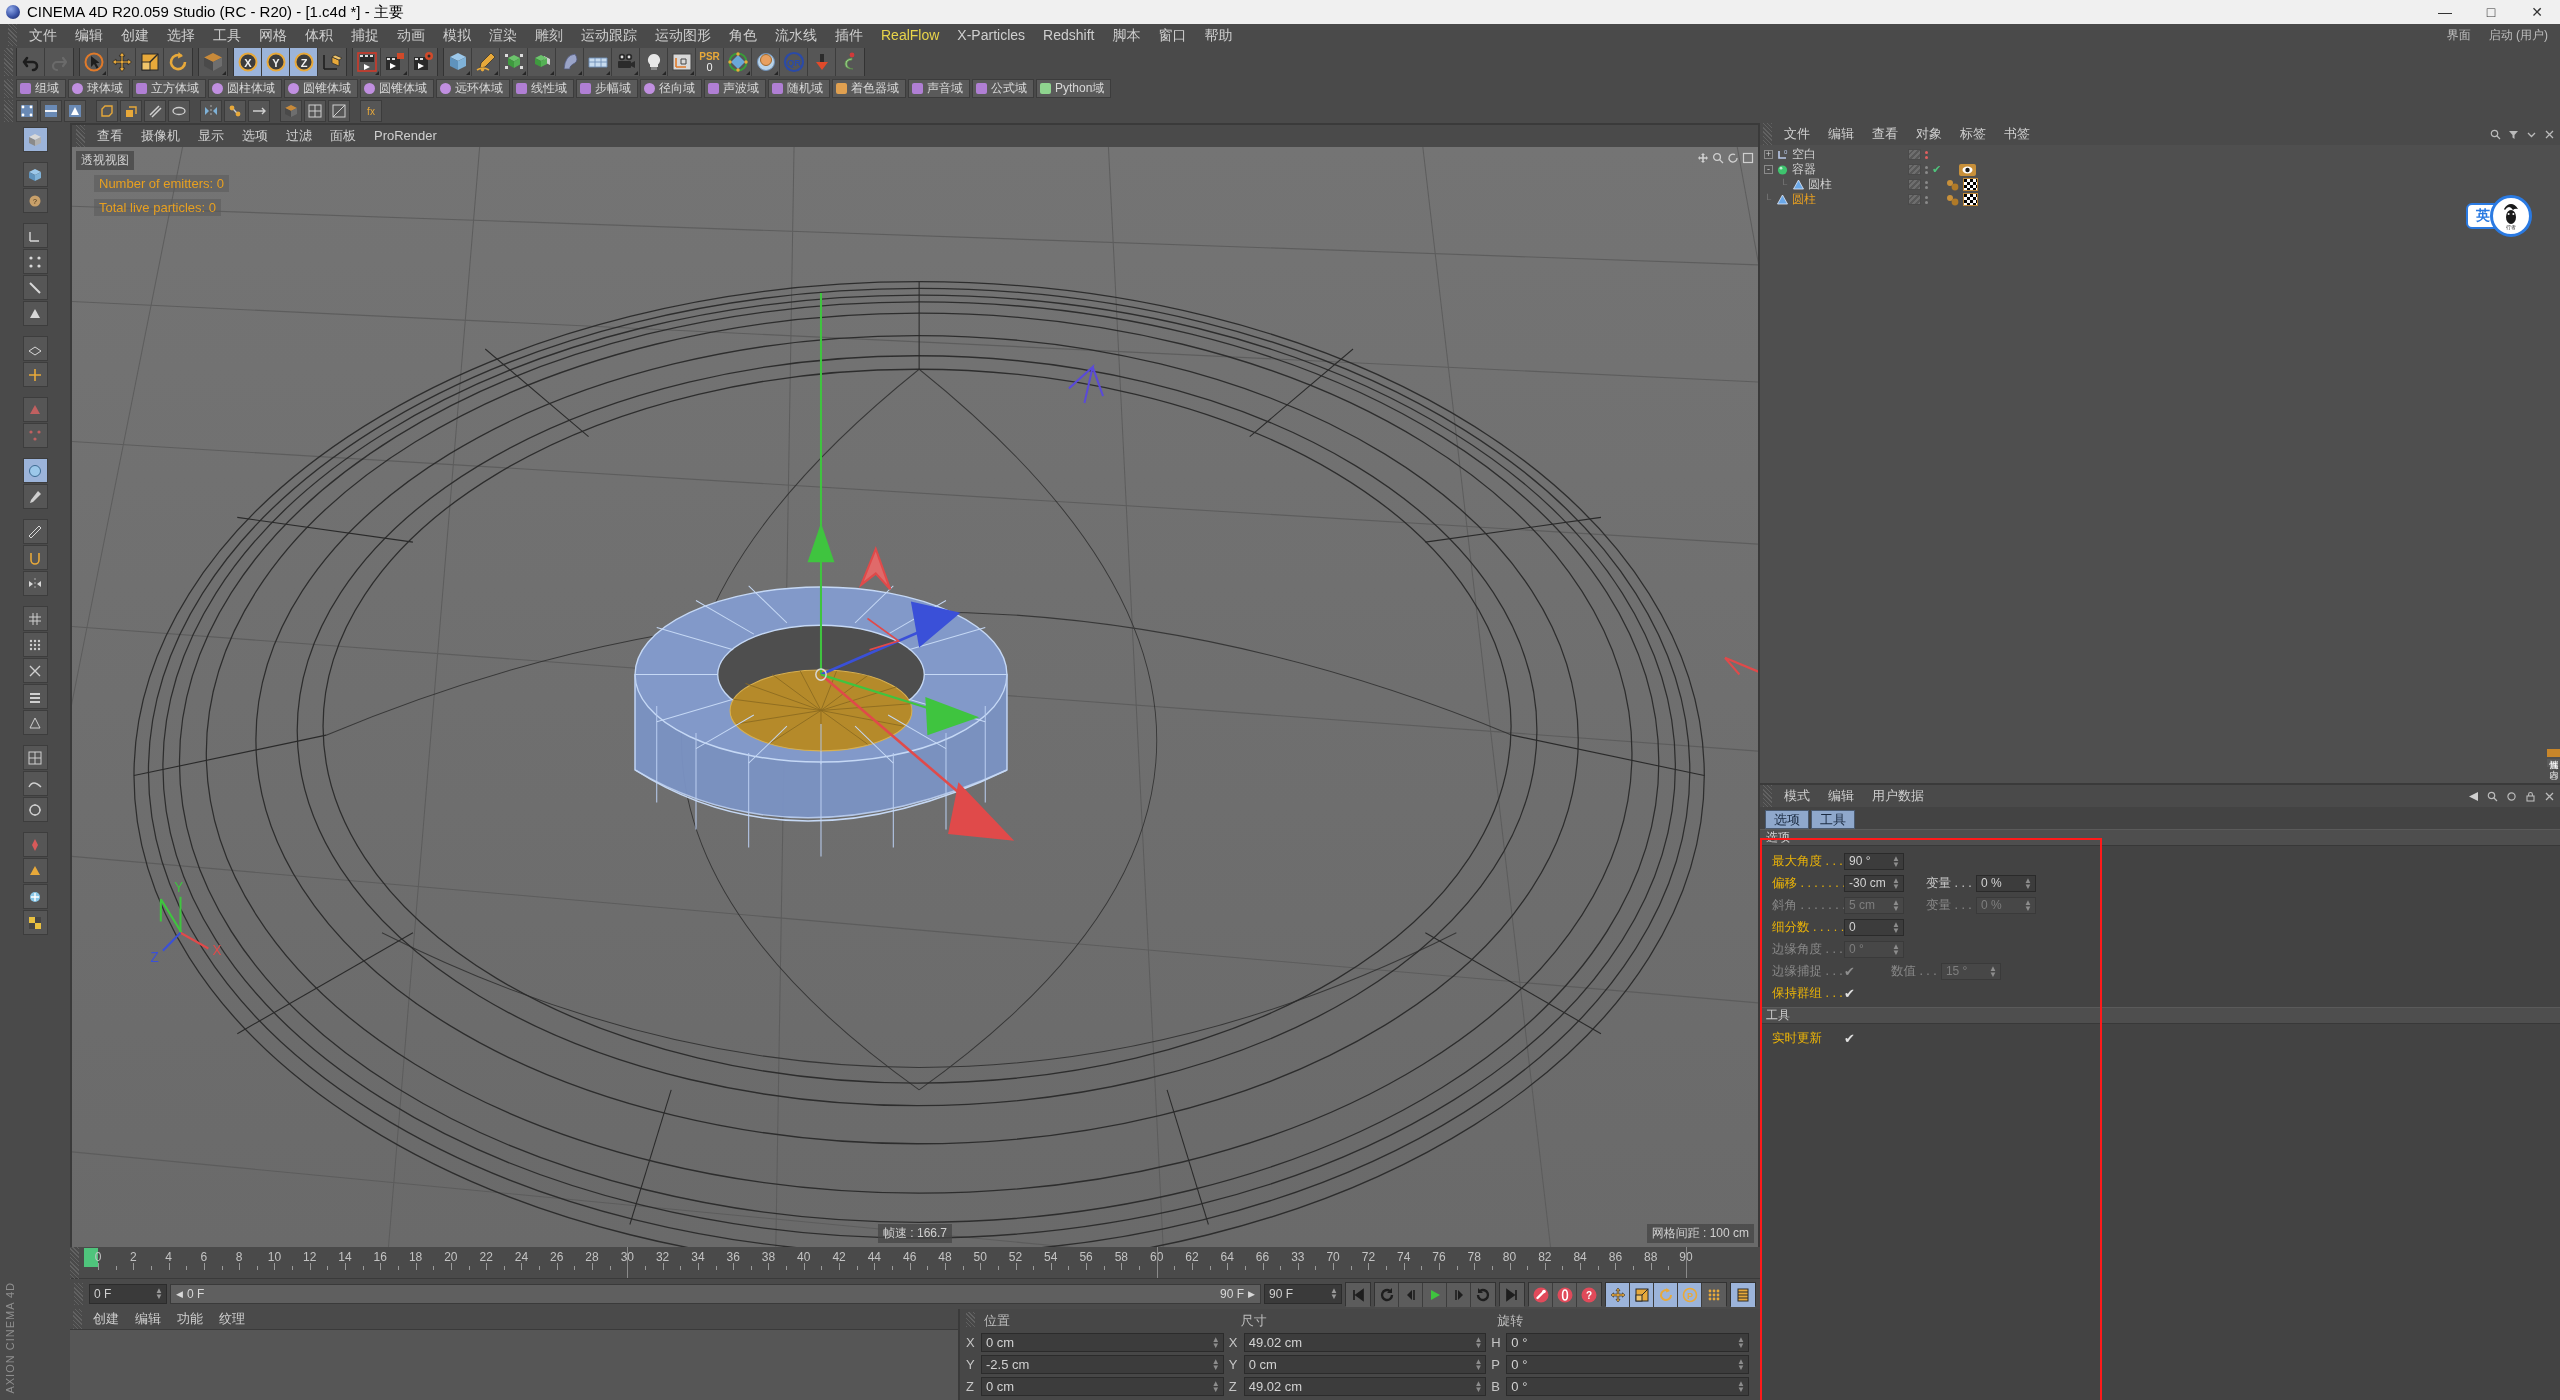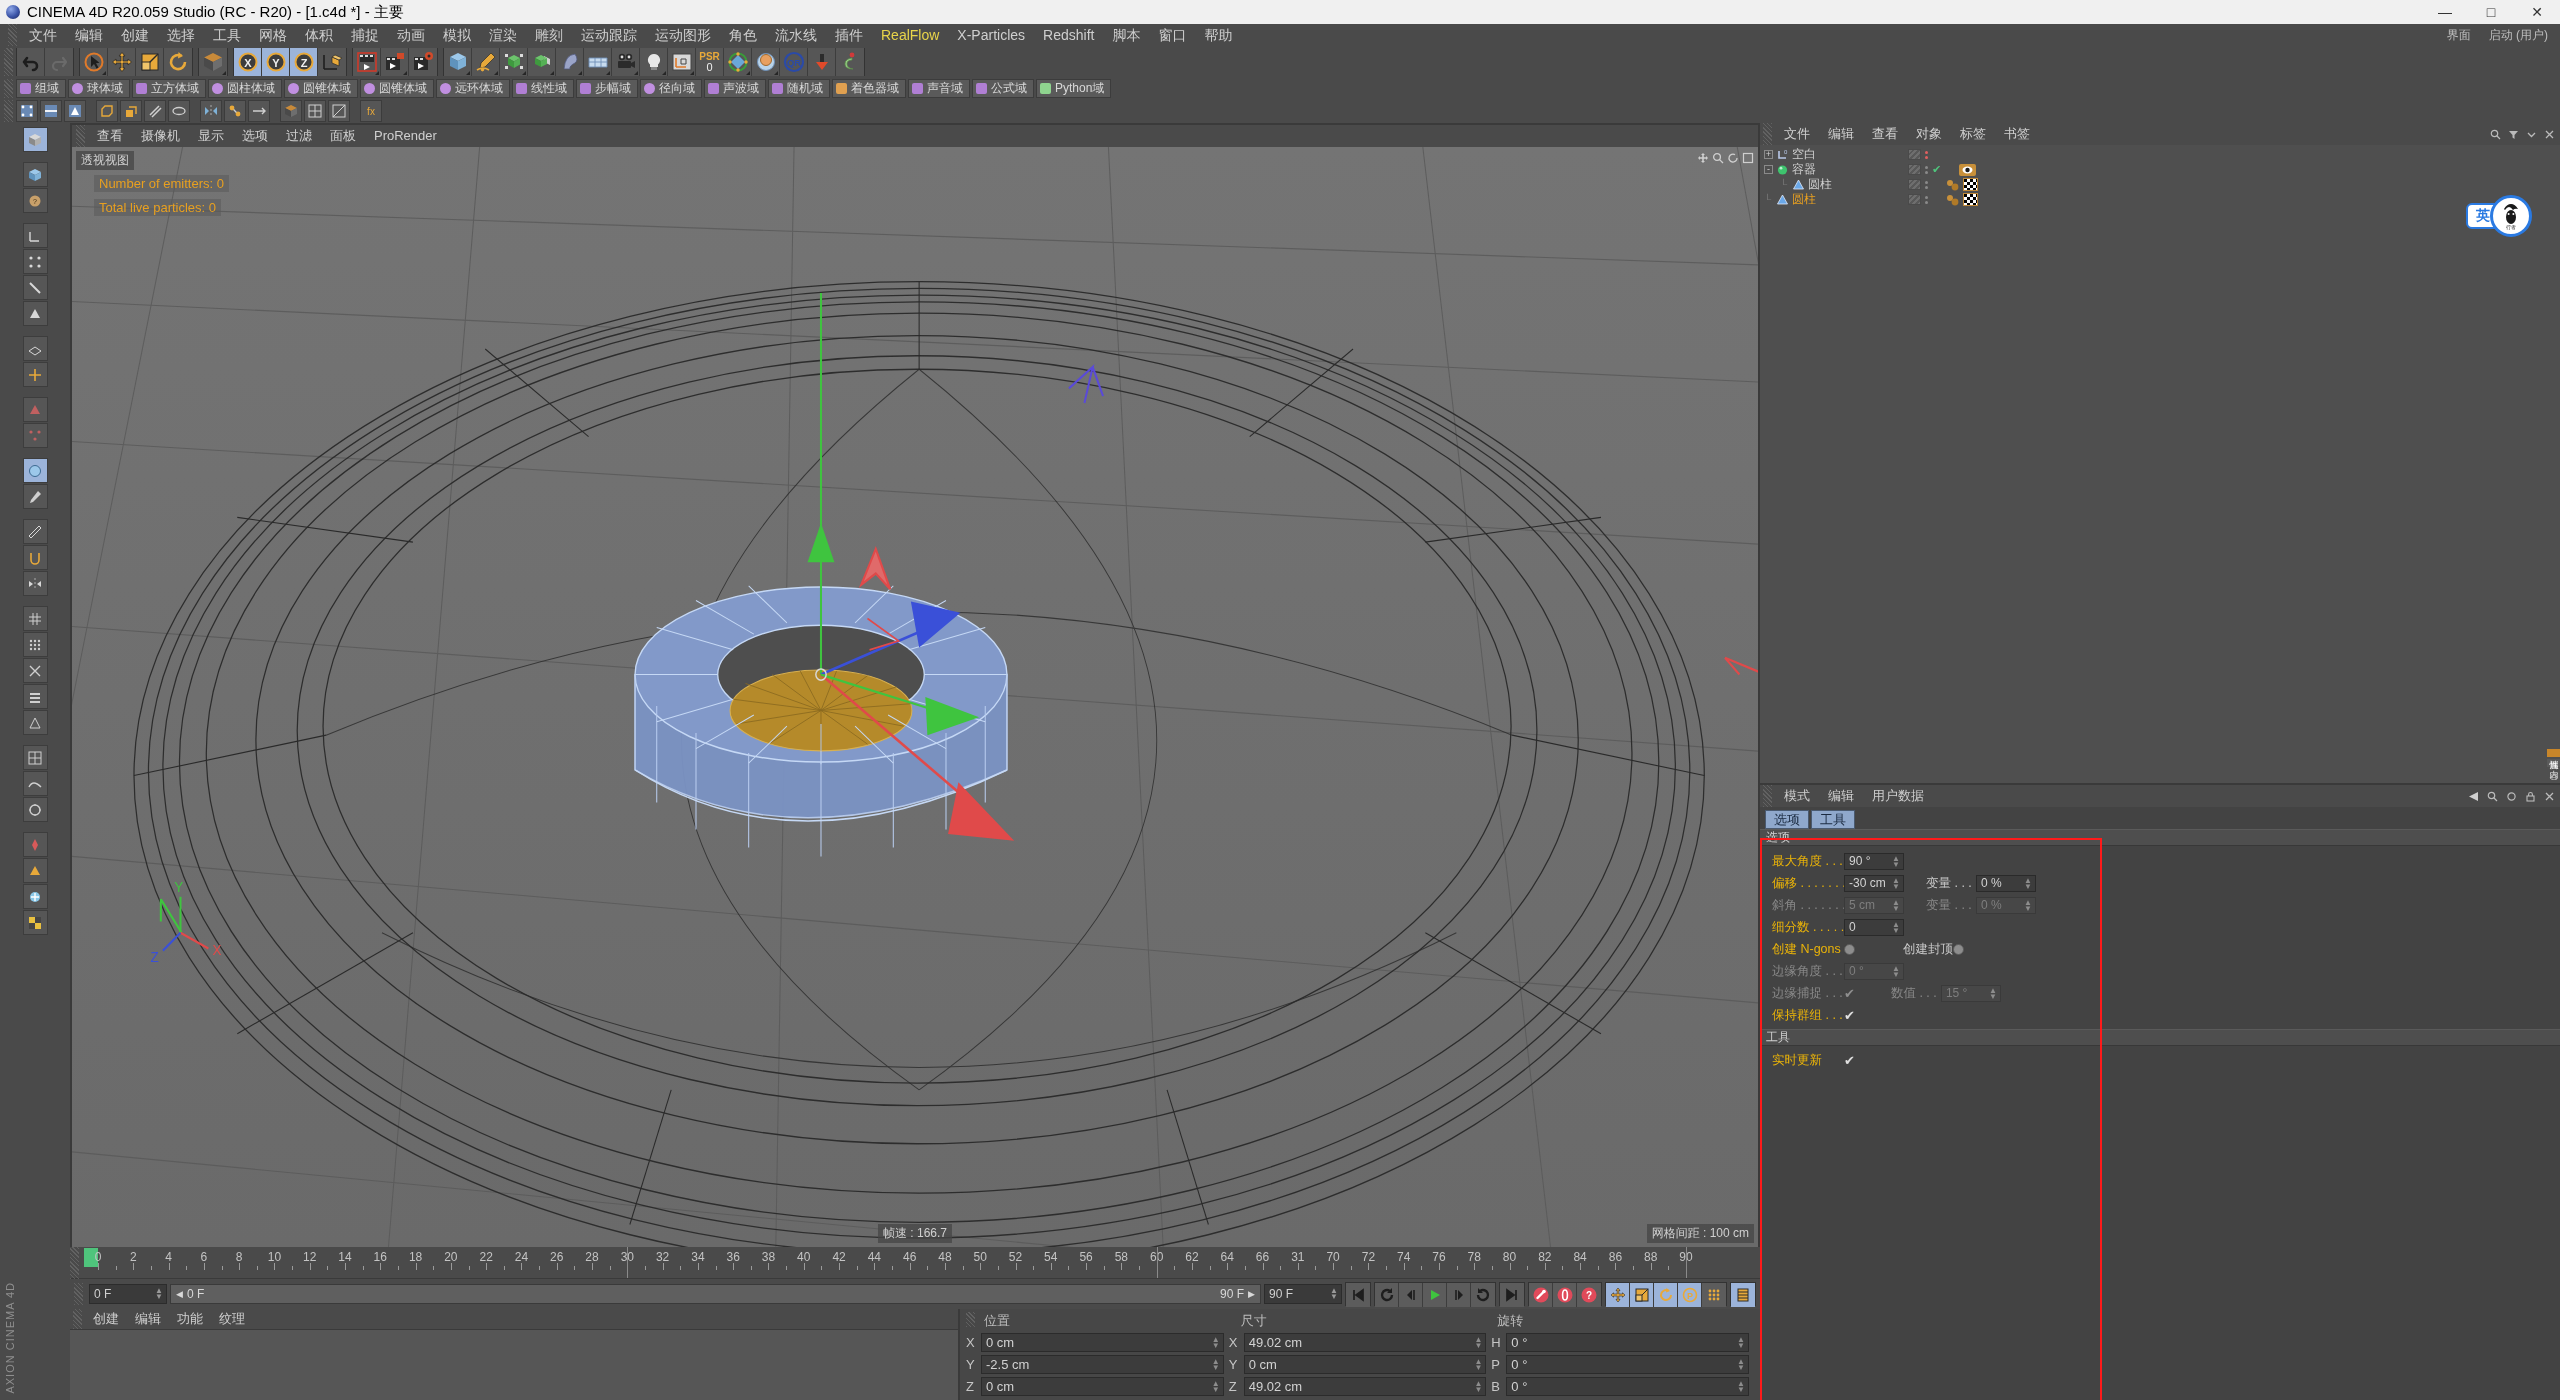--- a/index.html
+++ b/index.html
@@ -1054,21 +1054,21 @@
             <div class="tlab" style="left: 874.933px;">48</div>
             <div class="tlab" style="left: 910.222px;">50</div>
             <div class="tlab" style="left: 945.511px;">52</div>
             <div class="tlab" style="left: 980.8px;">54</div>
             <div class="tlab" style="left: 1016.09px;">56</div>
             <div class="tlab" style="left: 1051.38px;">58</div>
             <div class="tlab" style="left: 1086.67px;">60</div>
             <div class="tlab" style="left: 1121.96px;">62</div>
             <div class="tlab" style="left: 1157.24px;">64</div>
             <div class="tlab" style="left: 1192.53px;">66</div>
-            <div class="tlab" style="left: 1227.82px;">31</div>
+            <div class="tlab" style="left: 1227.82px;">33</div>
             <div class="tlab" style="left: 1263.11px;">70</div>
             <div class="tlab" style="left: 1298.4px;">72</div>
             <div class="tlab" style="left: 1333.69px;">74</div>
             <div class="tlab" style="left: 1368.98px;">76</div>
             <div class="tlab" style="left: 1404.27px;">78</div>
             <div class="tlab" style="left: 1439.56px;">80</div>
             <div class="tlab" style="left: 1474.84px;">82</div>
             <div class="tlab" style="left: 1510.13px;">84</div>
             <div class="tlab" style="left: 1545.42px;">86</div>
             <div class="tlab" style="left: 1580.71px;">88</div>
@@ -1622,26 +1622,20 @@
         </div>
 
         <div class="arow">
           <span class="alab">细分数 . . . . .</span>
           <span class="afield">
               <span>0</span>
               <span class="sp">▲<br>▼</span>
             </span>
         </div>
 
-        <div class="arow">
-          <span class="alab">创建 N-gons</span>
-          <span class="cbx"></span>
-          <span class="alab2" style="margin-left:48px">创建封顶</span>
-          <span class="cbx"></span>
-        </div>
 
         <div class="arow">
           <span class="alab dim">边缘角度 . . .</span>
           <span class="afield dim">
               <span>0 °</span>
               <span class="sp">▲<br>▼</span>
             </span>
         </div>
 
         <div class="arow">

